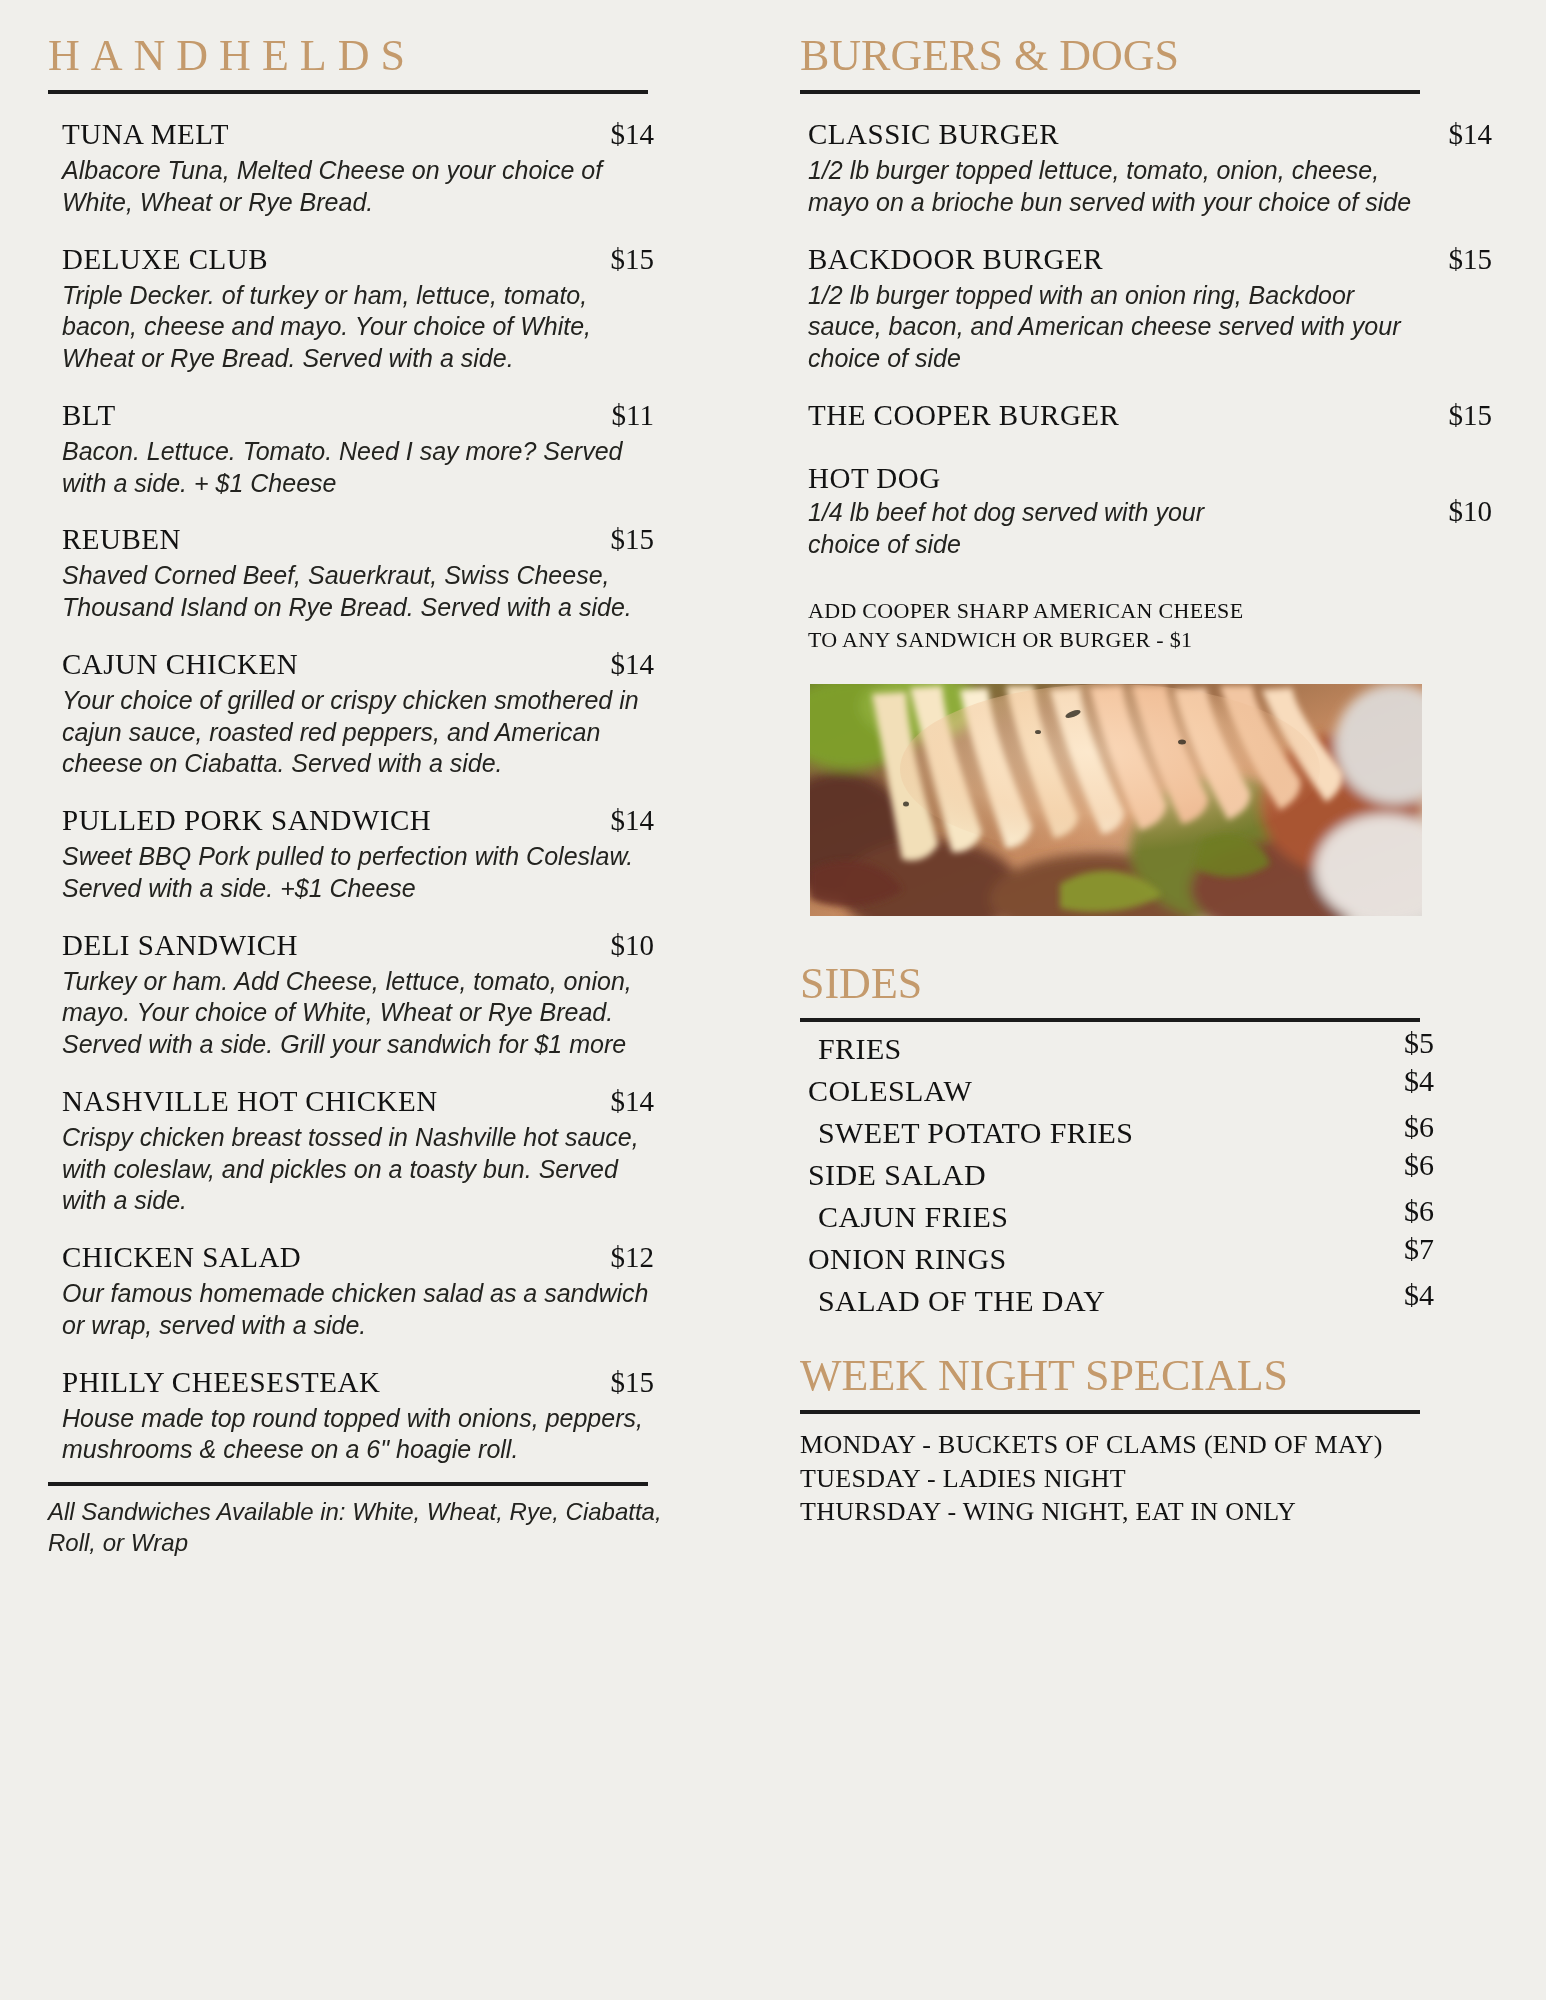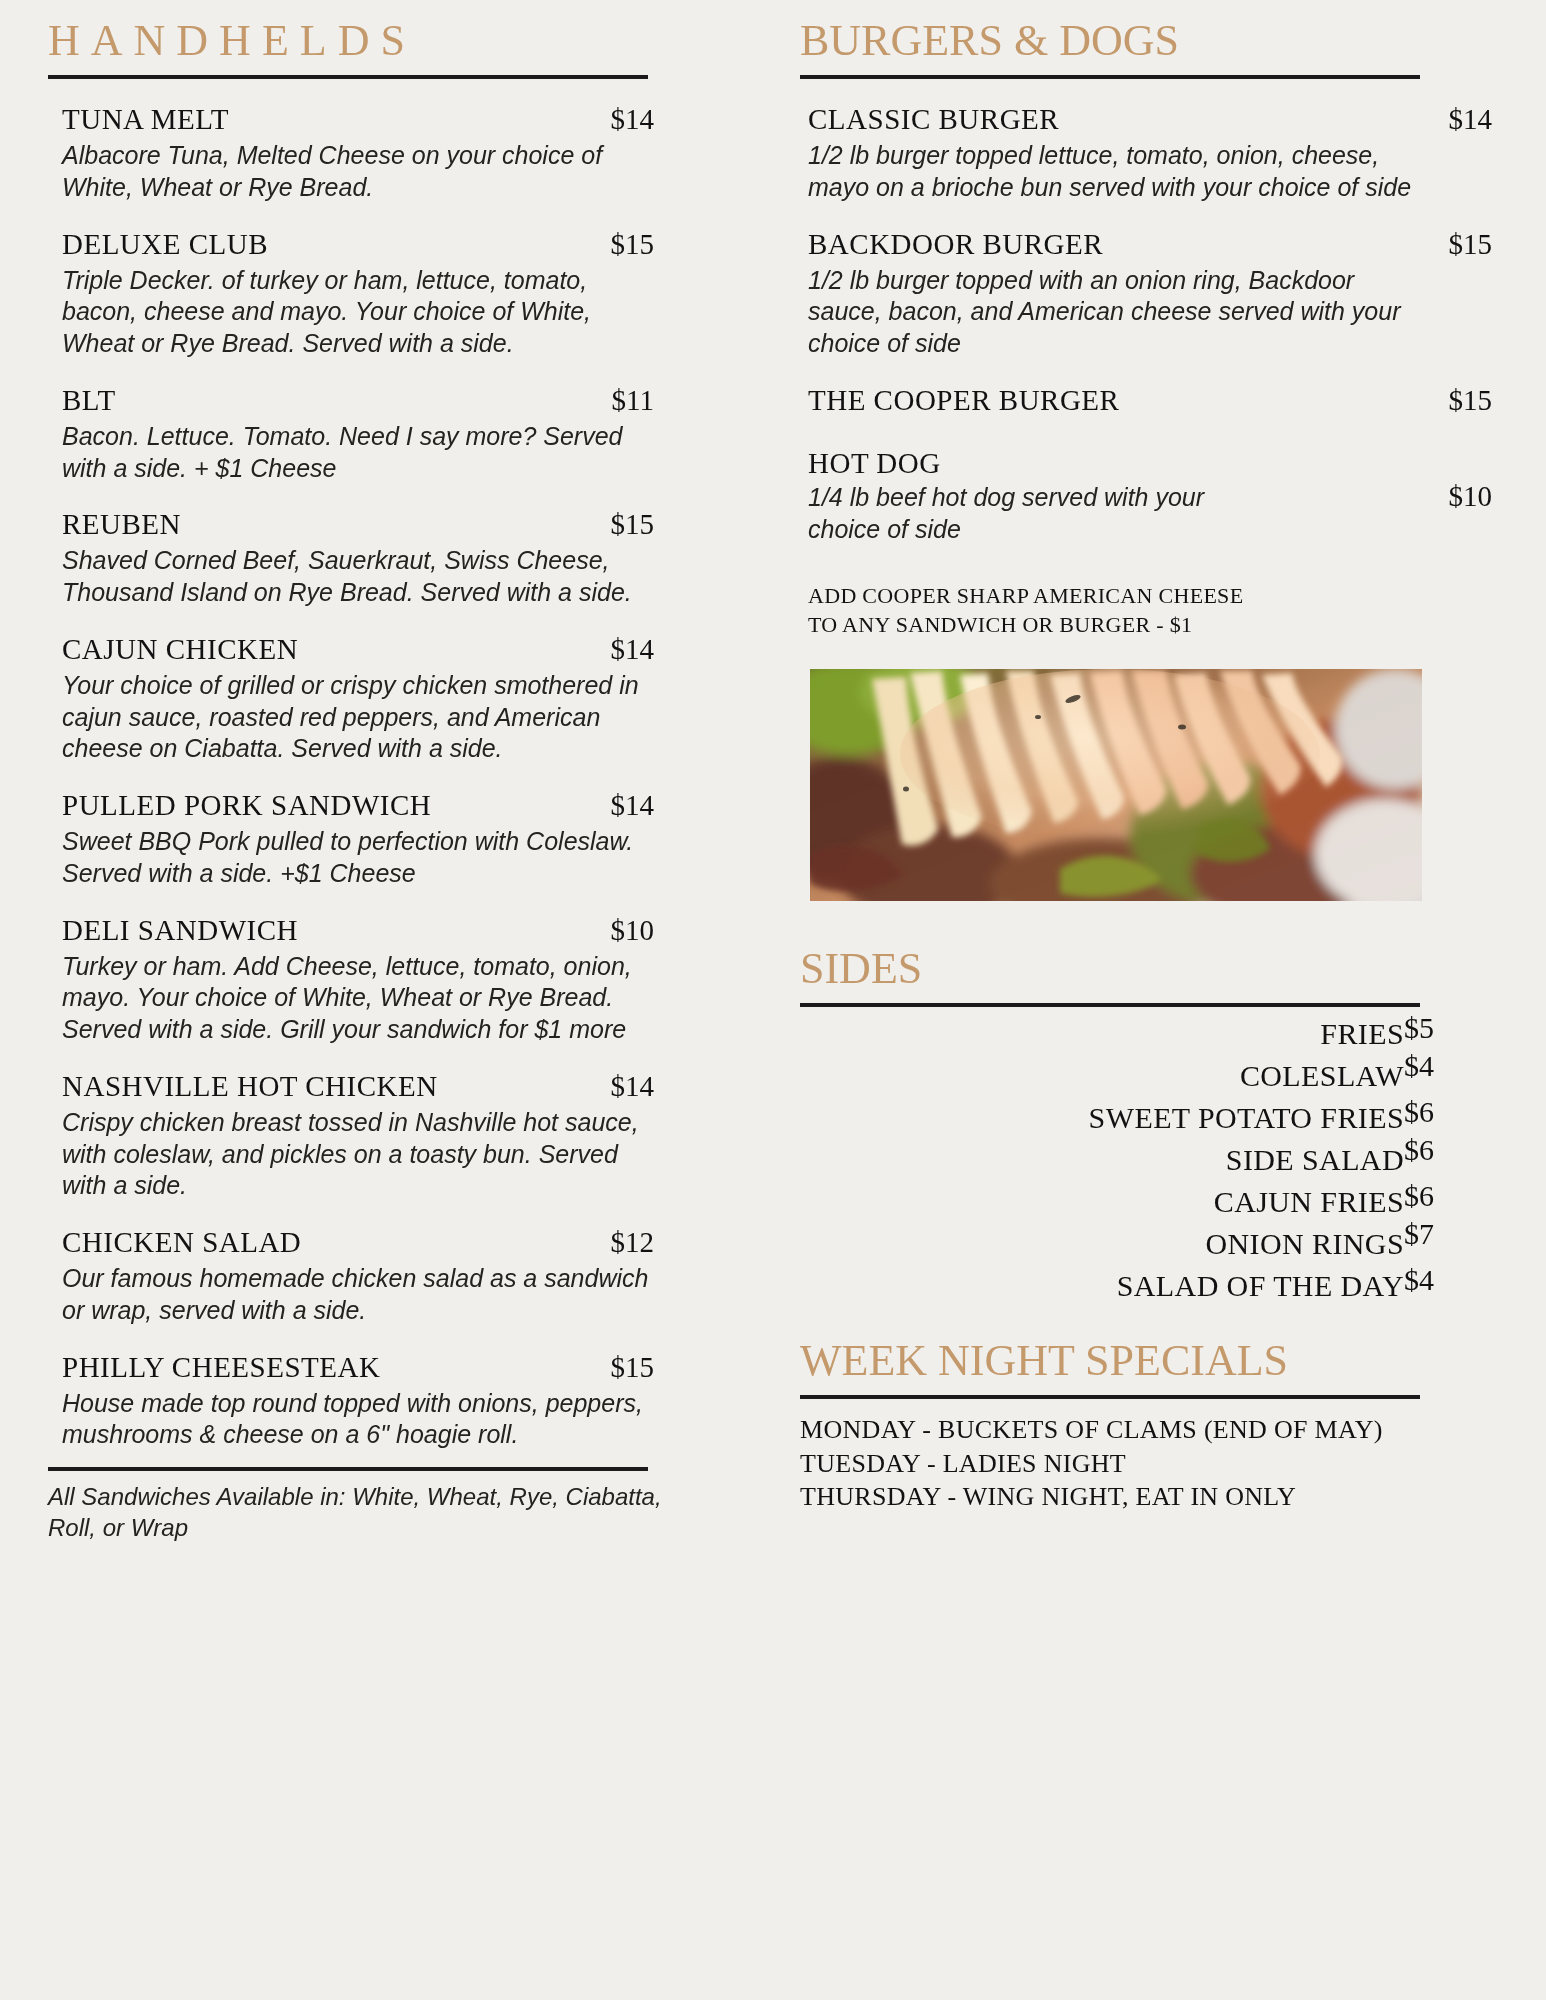--- a/index.html
+++ b/index.html
@@ -10,21 +10,21 @@
     background: #f0efeb;
     font-family: "Liberation Serif", serif;
     overflow: hidden;
     position: relative;
   }
 
   .page {
     width: 1251px;
     height: 2000px;
     display: flex;
-    padding: 19px 48px 0 48px;
+    padding: 34px 48px 0 48px;
     gap: 52px;
   }
 
   .col-left  { width: 700px; flex: none; position: relative; }
   .col-right { width: 700px; flex: none; position: relative; }
 
   
   .section-head {
     color: #c49a6c;
     font-family: "Liberation Serif", serif;
@@ -134,23 +134,24 @@
     background: #e7b98f;
   }
   .photo svg { display: block; width: 100%; height: 100%; }
 
   
   .sides-head-wrap { margin-top: 46px; }
   .sides-list { margin-top: 10px; }
   .side-row {
     display: flex;
     align-items: baseline;
-    justify-content: flex-end;
+    justify-content: space-between;
     margin-top: 8px;
     position: relative;
+    gap: 36px;
   }
   .side-name {
     font-family: "Liberation Serif", serif;
     font-size: 30px;
     letter-spacing: 0.4px;
     color: #121212;
     white-space: nowrap;
   }
   .side-price {
     font-family: "Liberation Serif", serif;

